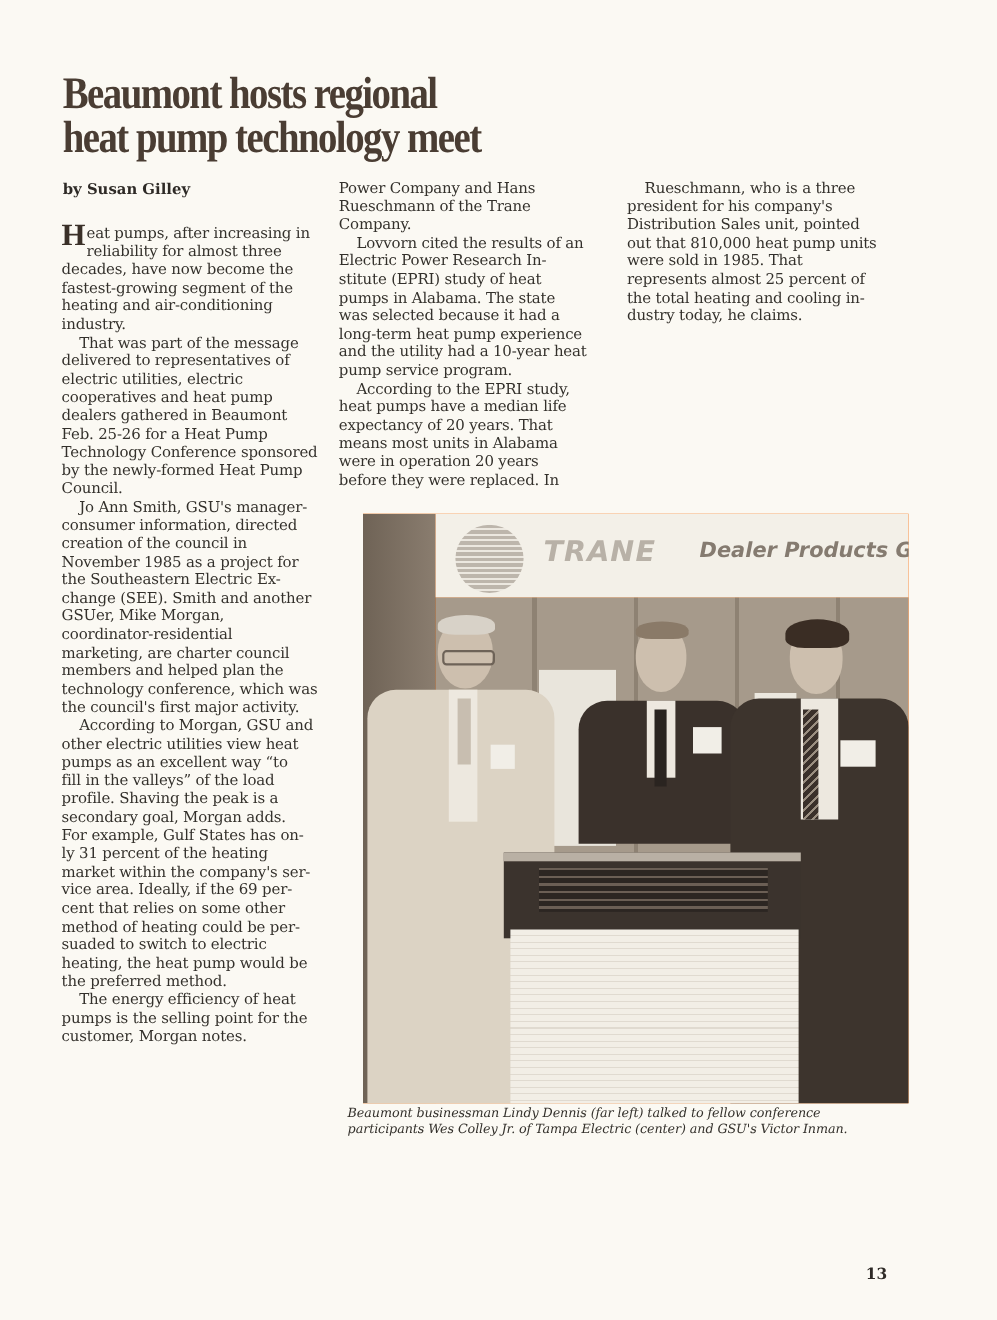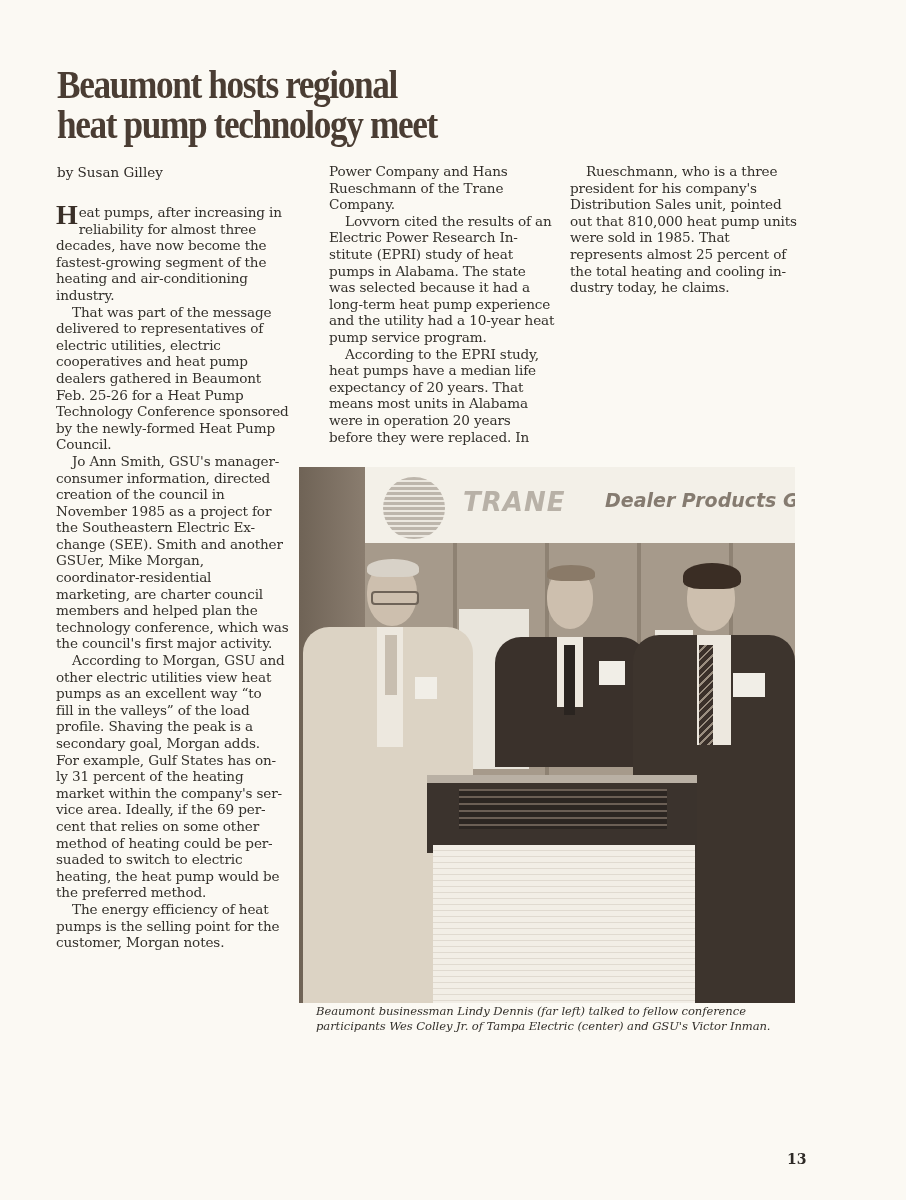--- a/index.html
+++ b/index.html
@@ -12,40 +12,40 @@
   .headline {
     position: absolute; left: 57px; top: 64px; width: 420px;
     font-family: "Liberation Serif", "DejaVu Serif", serif;
     font-weight: bold; font-size: 41px; line-height: 40px;
     letter-spacing: -1.6px; color: #4a3d33; margin: 0;
     transform: scaleX(0.86); transform-origin: left top;
   }
   .headline span { display: block; white-space: nowrap; }
   .byline {
     position: absolute; left: 57px; top: 164px;
-    font-family: "DejaVu Serif", serif; font-weight: normal; font-size: 13.5px;
+    font-family: "DejaVu Serif", serif; font-weight: bold; font-size: 13.5px;
     color: #2e2a26;
   }
   .col {
     position: absolute; font-size: 13.6px; line-height: 16.6px;
     letter-spacing: -0.15px; color: #33302b;
   }
   .col p { margin: 0; text-indent: 16px; }
   .col p.noindent { text-indent: 0; }
   .col .line { display: block; white-space: nowrap; }
   .col1 { left: 56px; top: 204px; width: 240px; }
-  .col2 { left: 329px; top: 163px; width: 240px; }
+  .col2 { left: 308px; top: 163px; width: 240px; }
   .col3 { left: 570px; top: 163px; width: 240px; }
   .dropcap {
     font-family: "Liberation Serif", serif; font-weight: bold;
     font-size: 28px; line-height: 16px; color: #3a3028;
     float: left; margin: 3px 1px 0 0;
   }
   .photo {
-    position: absolute; left: 299px; top: 467px; width: 496px; height: 536px;
+    position: absolute; left: 330px; top: 467px; width: 496px; height: 536px;
     background: #f97316; overflow: hidden;
   }
   .photo .banner {
     position: absolute; left: 66px; top: 0; right: 0; height: 76px;
     background: #f3f0e8;
   }
   .photo .leftpost {
     position: absolute; left: 0; top: 0; width: 66px; height: 536px;
     background: linear-gradient(90deg, #6f6356, #8a7d6f);
   }

